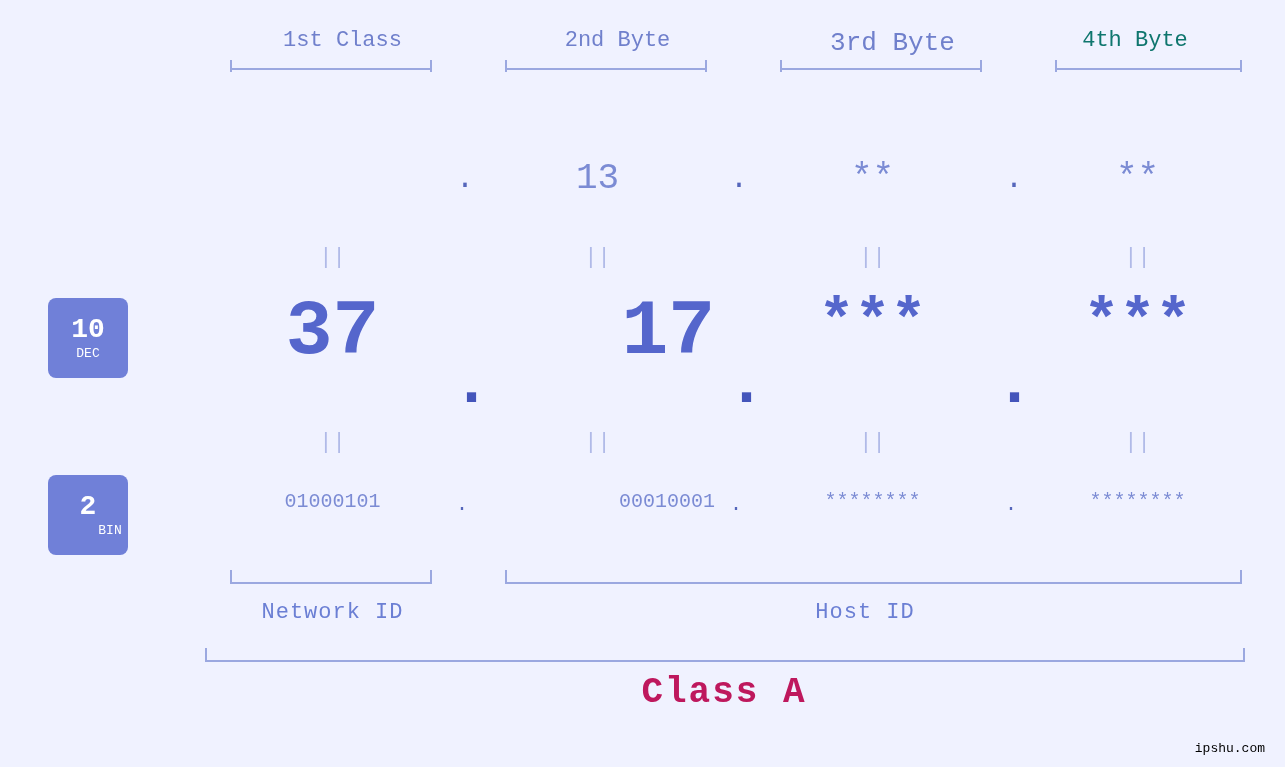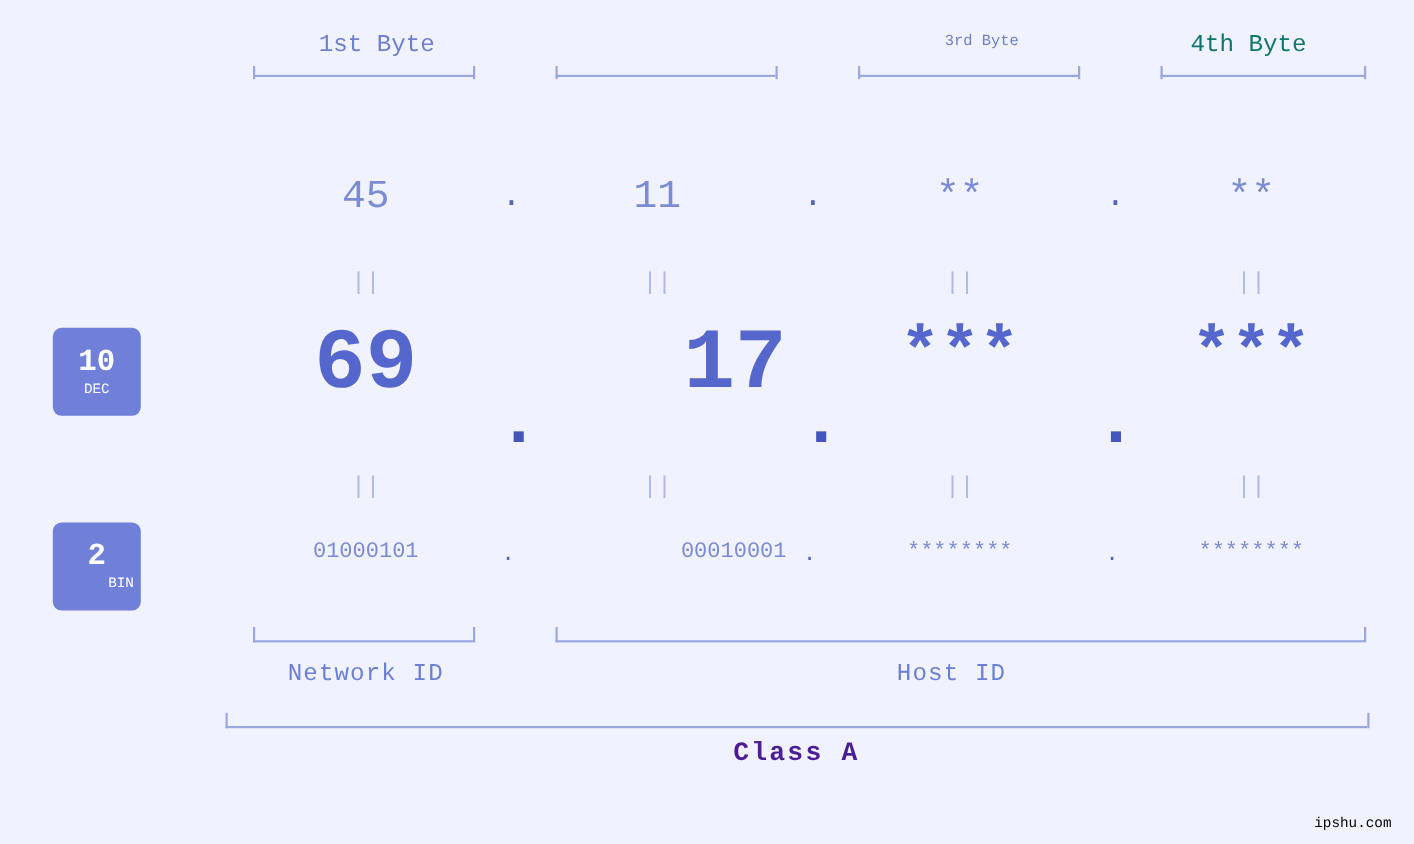--- a/index.html
+++ b/index.html
@@ -20,24 +20,27 @@
       width: 1285px;
       height: 767px;
     }
   </style>
 </head>
 <body>
 
 <div class="layout">
 
   <div style="position:absolute; top:28px; left:205px; width:275px; text-align:center;">
-    <span style="color:#7080cc; font-family:'Courier New',monospace; font-size:22px;">1st Byte</span>
+    <span style="color:#7080cc; font-family:'Courier New',monospace; font-size:22px;">1st Class</span>
+  </div>
+  <div style="position:absolute; top:28px; left:480px; width:275px; text-align:center;">
+    <span style="color:#7080cc; font-family:'Courier New',monospace; font-size:22px;">2nd Byte</span>
   </div>
   <div style="position:absolute; top:28px; left:755px; width:275px; text-align:center;">
-    <span style="color:#7080cc; font-family:'Courier New',monospace; font-size:14px;">3rd Byte</span>
+    <span style="color:#7080cc; font-family:'Courier New',monospace; font-size:26px;">3rd Byte</span>
   </div>
   <div style="position:absolute; top:28px; left:1030px; width:210px; text-align:center;">
     <span style="color:#0f766e; font-family:'Courier New',monospace; font-size:22px;">4th Byte</span>
   </div>
 
   <div style="position:absolute; top:68px; left:230px; width:200px; height:2px; background:#9ba8e0;"></div>
   <div style="position:absolute; top:60px; left:230px; width:2px; height:12px; background:#9ba8e0;"></div>
   <div style="position:absolute; top:60px; left:430px; width:2px; height:12px; background:#9ba8e0;"></div>
 
   <div style="position:absolute; top:68px; left:505px; width:200px; height:2px; background:#9ba8e0;"></div>
@@ -46,27 +49,24 @@
 
   <div style="position:absolute; top:68px; left:780px; width:200px; height:2px; background:#9ba8e0;"></div>
   <div style="position:absolute; top:60px; left:780px; width:2px; height:12px; background:#9ba8e0;"></div>
   <div style="position:absolute; top:60px; left:980px; width:2px; height:12px; background:#9ba8e0;"></div>
 
   <div style="position:absolute; top:68px; left:1055px; width:185px; height:2px; background:#9ba8e0;"></div>
   <div style="position:absolute; top:60px; left:1055px; width:2px; height:12px; background:#9ba8e0;"></div>
   <div style="position:absolute; top:60px; left:1240px; width:2px; height:12px; background:#9ba8e0;"></div>
 
 
-  <div style="position:absolute; top:158px; left:205px; width:255px; text-align:center;">
-    <span style="color:#7b8bd4; font-family:'Courier New',monospace; font-size:36px;">45</span>
-  </div>
   <span style="position:absolute; top:162px; left:456px; color:#5566bb; font-family:'Courier New',monospace; font-size:30px;">.</span>
 
   <div style="position:absolute; top:158px; left:480px; width:235px; text-align:center;">
-    <span style="color:#7b8bd4; font-family:'Courier New',monospace; font-size:36px;">11</span>
+    <span style="color:#7b8bd4; font-family:'Courier New',monospace; font-size:36px;">13</span>
   </div>
   <span style="position:absolute; top:162px; left:730px; color:#5566bb; font-family:'Courier New',monospace; font-size:30px;">.</span>
 
   <div style="position:absolute; top:158px; left:755px; width:235px; text-align:center;">
     <span style="color:#7b8bd4; font-family:'Courier New',monospace; font-size:36px;">**</span>
   </div>
   <span style="position:absolute; top:162px; left:1005px; color:#5566bb; font-family:'Courier New',monospace; font-size:30px;">.</span>
 
   <div style="position:absolute; top:158px; left:1030px; width:215px; text-align:center;">
     <span style="color:#7b8bd4; font-family:'Courier New',monospace; font-size:36px;">**</span>
@@ -87,21 +87,21 @@
 
   <div style="position:absolute; top:298px; left:48px; width:80px; height:80px;
               background:#7080d8; border-radius:8px; display:flex; flex-direction:column;
               align-items:center; justify-content:center; color:white;
               font-family:'Courier New',monospace;">
     <span style="font-size:28px; font-weight:bold; line-height:1.1;">10</span>
     <span style="font-size:13px;">DEC</span>
   </div>
 
   <div style="position:absolute; top:288px; left:205px; width:255px; text-align:center;">
-    <span style="color:#5566cc; font-family:'Courier New',monospace; font-size:78px; font-weight:bold;">69</span>
+    <span style="color:#5566cc; font-family:'Courier New',monospace; font-size:78px; font-weight:bold;">37</span>
   </div>
   <span style="position:absolute; top:348px; left:452px; color:#4455bb; font-family:'Courier New',monospace; font-size:65px; font-weight:bold;">.</span>
 
   <div style="position:absolute; top:288px; left:480px; width:235px; text-align:right;">
     <span style="color:#5566cc; font-family:'Courier New',monospace; font-size:78px; font-weight:bold;">17</span>
   </div>
   <span style="position:absolute; top:348px; left:727px; color:#4455bb; font-family:'Courier New',monospace; font-size:65px; font-weight:bold;">.</span>
 
   <div style="position:absolute; top:288px; left:755px; width:235px; text-align:center;">
     <span style="color:#5566cc; font-family:'Courier New',monospace; font-size:60px; font-weight:bold;">***</span>
@@ -166,20 +166,20 @@
 
   <div style="position:absolute; top:600px; left:205px; width:255px; text-align:center;">
     <span style="color:#6b7fd4; font-family:'Courier New',monospace; font-size:22px; letter-spacing:1px;">Network ID</span>
   </div>
 
   <div style="position:absolute; top:660px; left:205px; width:1038px; height:2px; background:#9ba8e0;"></div>
   <div style="position:absolute; top:648px; left:205px; width:2px; height:14px; background:#9ba8e0;"></div>
   <div style="position:absolute; top:648px; left:1243px; width:2px; height:14px; background:#9ba8e0;"></div>
 
   <div style="position:absolute; top:672px; left:205px; width:1038px; text-align:center;">
-    <span style="color:#4c1d95; font-family:'Courier New',monospace; font-size:24px; font-weight:bold; letter-spacing:2px;">Class A</span>
+    <span style="color:#be185d; font-family:'Courier New',monospace; font-size:36px; font-weight:bold; letter-spacing:2px;">Class A</span>
   </div>
 
   <div style="position:absolute; bottom:10px; right:20px;">
     <span style="color:#000000; font-family:'Courier New',monospace; font-size:13px;">ipshu.com</span>
   </div>
 
 </div>
 
 </body></html>

